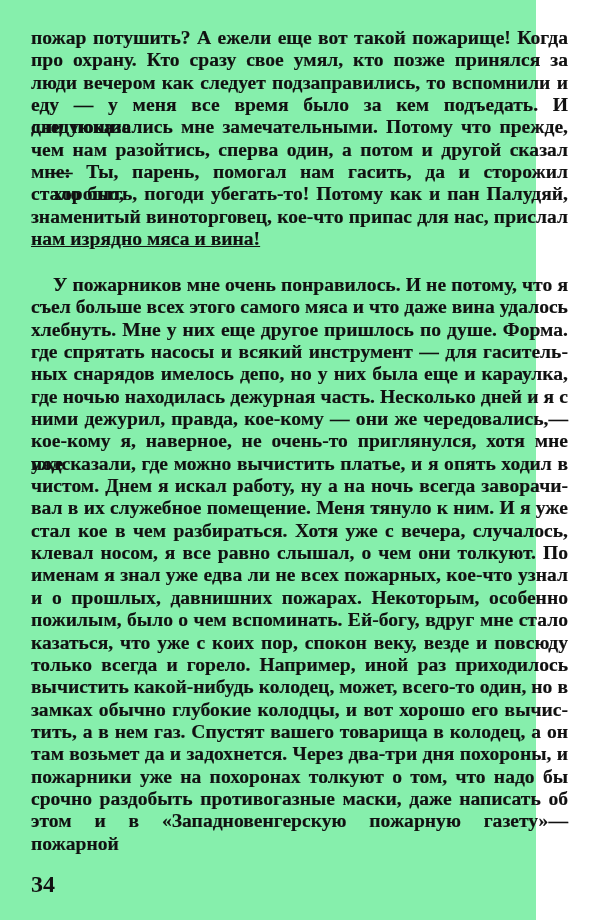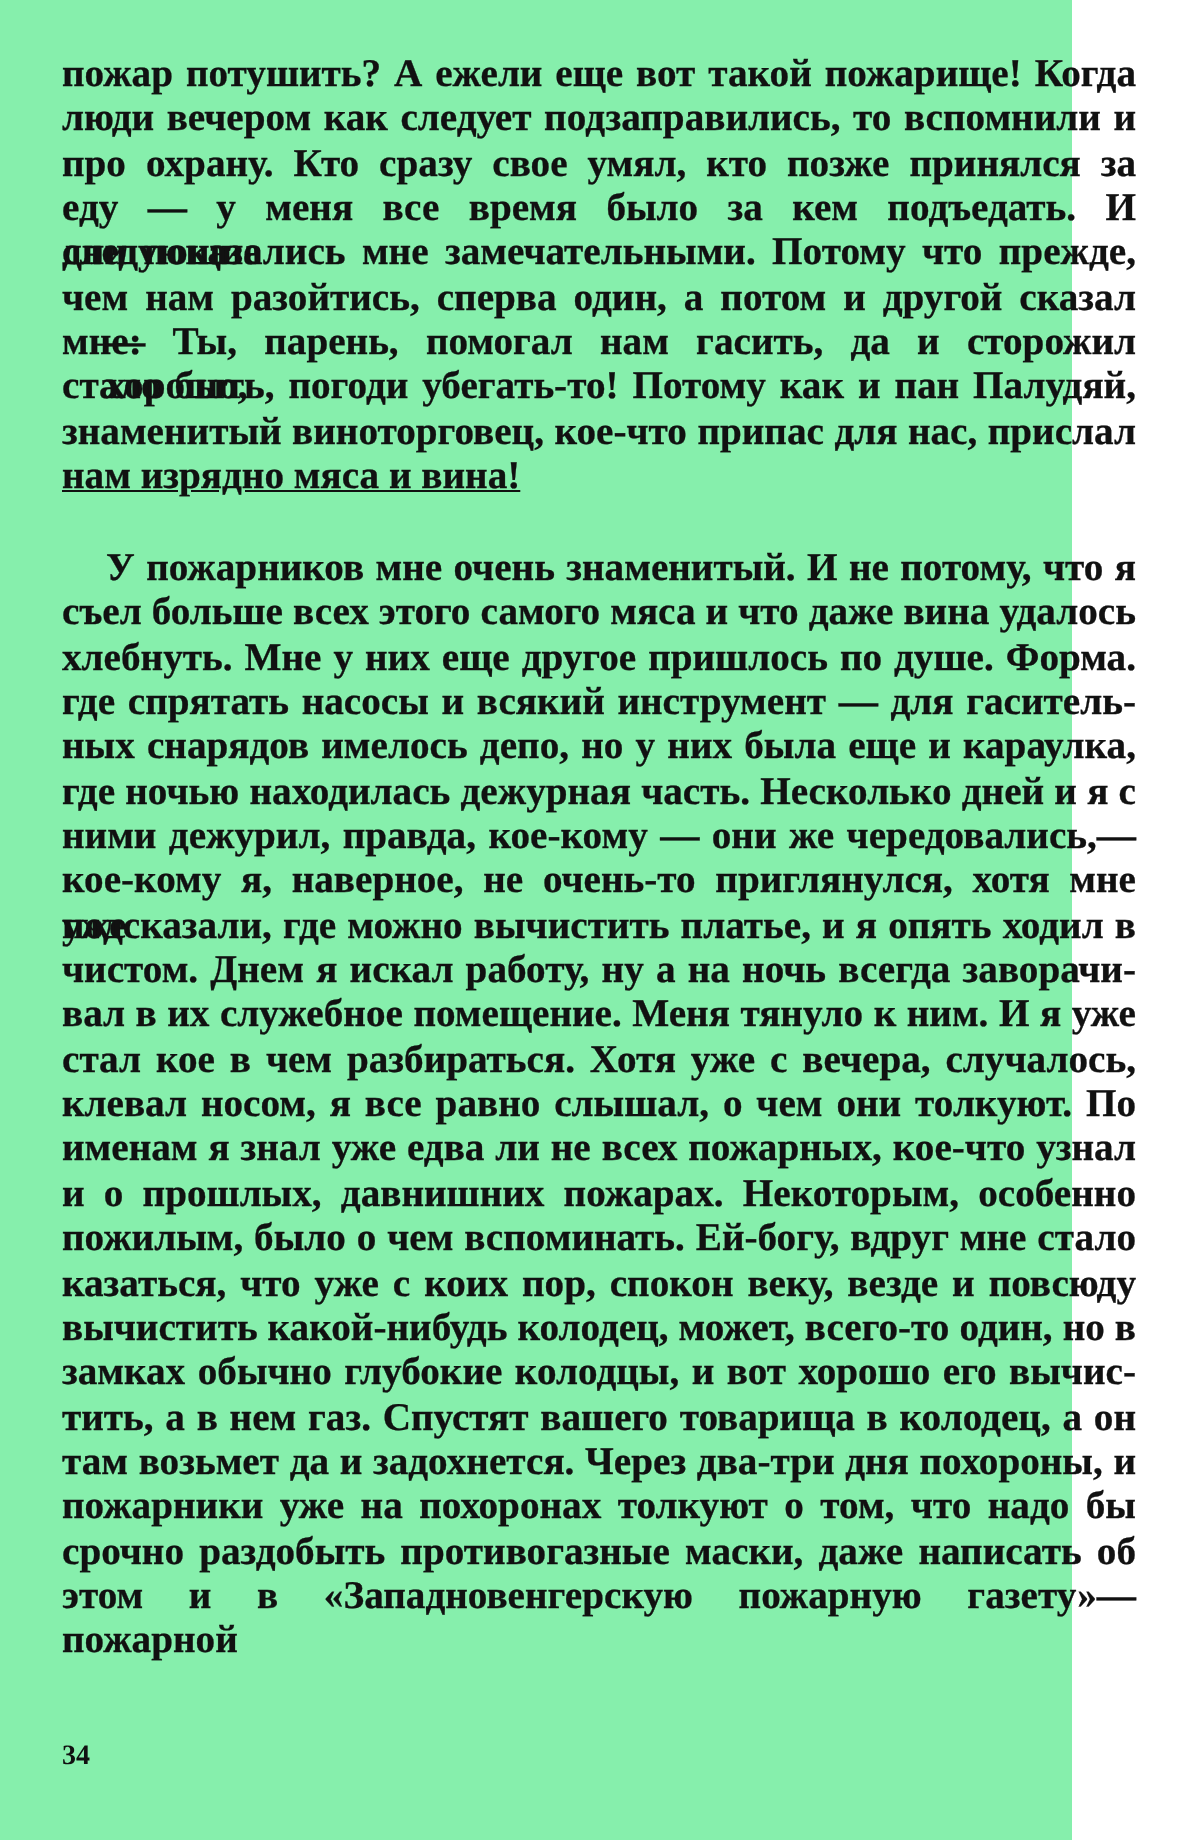--- a/index.html
+++ b/index.html
@@ -20,58 +20,59 @@
     text-align: justify; text-align-last: justify;
     overflow: visible;
   }
   .line.last { text-align-last: left; text-decoration: underline; }
   .line.indent { padding-left: 22px; }
   #para1 { top: 27px; }
   #para2 { top: 274px; }
   .page-number {
     position: absolute; left: 31px; top: 871px;
     font-family: "Liberation Serif", "DejaVu Serif", serif;
-    font-size: 14px; font-weight: 700; color: #111;
+    font-size: 24px; font-weight: 700; color: #111;
   }
 </style>
 </head>
 <body>
 
 <div class="page">
   <div class="text-block" id="para1">
     <span class="line" style="white-space: normal;">пожар потушить? А ежели еще вот такой пожарище! Когда</span>
+    <span class="line" style="white-space: normal;">про охрану. Кто сразу свое умял, кто позже принялся за</span>
     <span class="line" style="white-space: normal;">люди вечером как следует подзаправились, то вспомнили и</span>
-    <span class="line" style="white-space: normal;">про охрану. Кто сразу свое умял, кто позже принялся за</span>
     <span class="line" style="white-space: normal;">еду — у меня все время было за кем подъедать. И следующие</span>
     <span class="line" style="white-space: normal;">дни показались мне замечательными. Потому что прежде,</span>
     <span class="line" style="white-space: normal;">чем нам разойтись, сперва один, а потом и другой сказал мне:</span>
     <span class="line indent" style="white-space: normal;">— Ты, парень, помогал нам гасить, да и сторожил хорошо,</span>
     <span class="line" style="white-space: normal;">стало быть, погоди убегать-то! Потому как и пан Палудяй,</span>
     <span class="line" style="white-space: normal;">знаменитый виноторговец, кое-что припас для нас, прислал</span>
     <span class="line last">нам изрядно мяса и вина!</span>
   </div>
 
   <div class="text-block" id="para2">
-    <span class="line indent" style="white-space: normal;">У пожарников мне очень знаменитый. И не потому, что я</span>
+    <span class="line indent" style="white-space: normal;">У пожарников мне очень понравилось. И не потому, что я</span>
     <span class="line" style="white-space: normal;">съел больше всех этого самого мяса и что даже вина удалось</span>
     <span class="line" style="white-space: normal;">хлебнуть. Мне у них еще другое пришлось по душе. Форма.</span>
     <span class="line" style="white-space: normal;">где спрятать насосы и всякий инструмент — для гаситель-</span>
     <span class="line" style="white-space: normal;">ных снарядов имелось депо, но у них была еще и караулка,</span>
     <span class="line" style="white-space: normal;">где ночью находилась дежурная часть. Несколько дней и я с</span>
     <span class="line" style="white-space: normal;">ними дежурил, правда, кое-кому — они же чередовались,—</span>
     <span class="line" style="white-space: normal;">кое-кому я, наверное, не очень-то приглянулся, хотя мне уже</span>
     <span class="line" style="white-space: normal;">подсказали, где можно вычистить платье, и я опять ходил в</span>
     <span class="line" style="white-space: normal;">чистом. Днем я искал работу, ну а на ночь всегда заворачи-</span>
     <span class="line" style="white-space: normal;">вал в их служебное помещение. Меня тянуло к ним. И я уже</span>
     <span class="line" style="white-space: normal;">стал кое в чем разбираться. Хотя уже с вечера, случалось,</span>
     <span class="line" style="white-space: normal;">клевал носом, я все равно слышал, о чем они толкуют. По</span>
     <span class="line" style="white-space: normal;">именам я знал уже едва ли не всех пожарных, кое-что узнал</span>
     <span class="line" style="white-space: normal;">и о прошлых, давнишних пожарах. Некоторым, особенно</span>
     <span class="line" style="white-space: normal;">пожилым, было о чем вспоминать. Ей-богу, вдруг мне стало</span>
     <span class="line" style="white-space: normal;">казаться, что уже с коих пор, спокон веку, везде и повсюду</span>
+    <span class="line" style="white-space: normal;">только всегда и горело. Например, иной раз приходилось</span>
     <span class="line" style="white-space: normal;">вычистить какой-нибудь колодец, может, всего-то один, но в</span>
     <span class="line" style="white-space: normal;">замках обычно глубокие колодцы, и вот хорошо его вычис-</span>
     <span class="line" style="white-space: normal;">тить, а в нем газ. Спустят вашего товарища в колодец, а он</span>
     <span class="line" style="white-space: normal;">там возьмет да и задохнется. Через два-три дня похороны, и</span>
     <span class="line" style="white-space: normal;">пожарники уже на похоронах толкуют о том, что надо бы</span>
     <span class="line" style="white-space: normal;">срочно раздобыть противогазные маски, даже написать об</span>
     <span class="line" style="white-space: normal;">этом и в «Западновенгерскую пожарную газету»— пожарной</span>
   </div>
 
   <div class="page-number">34</div>

